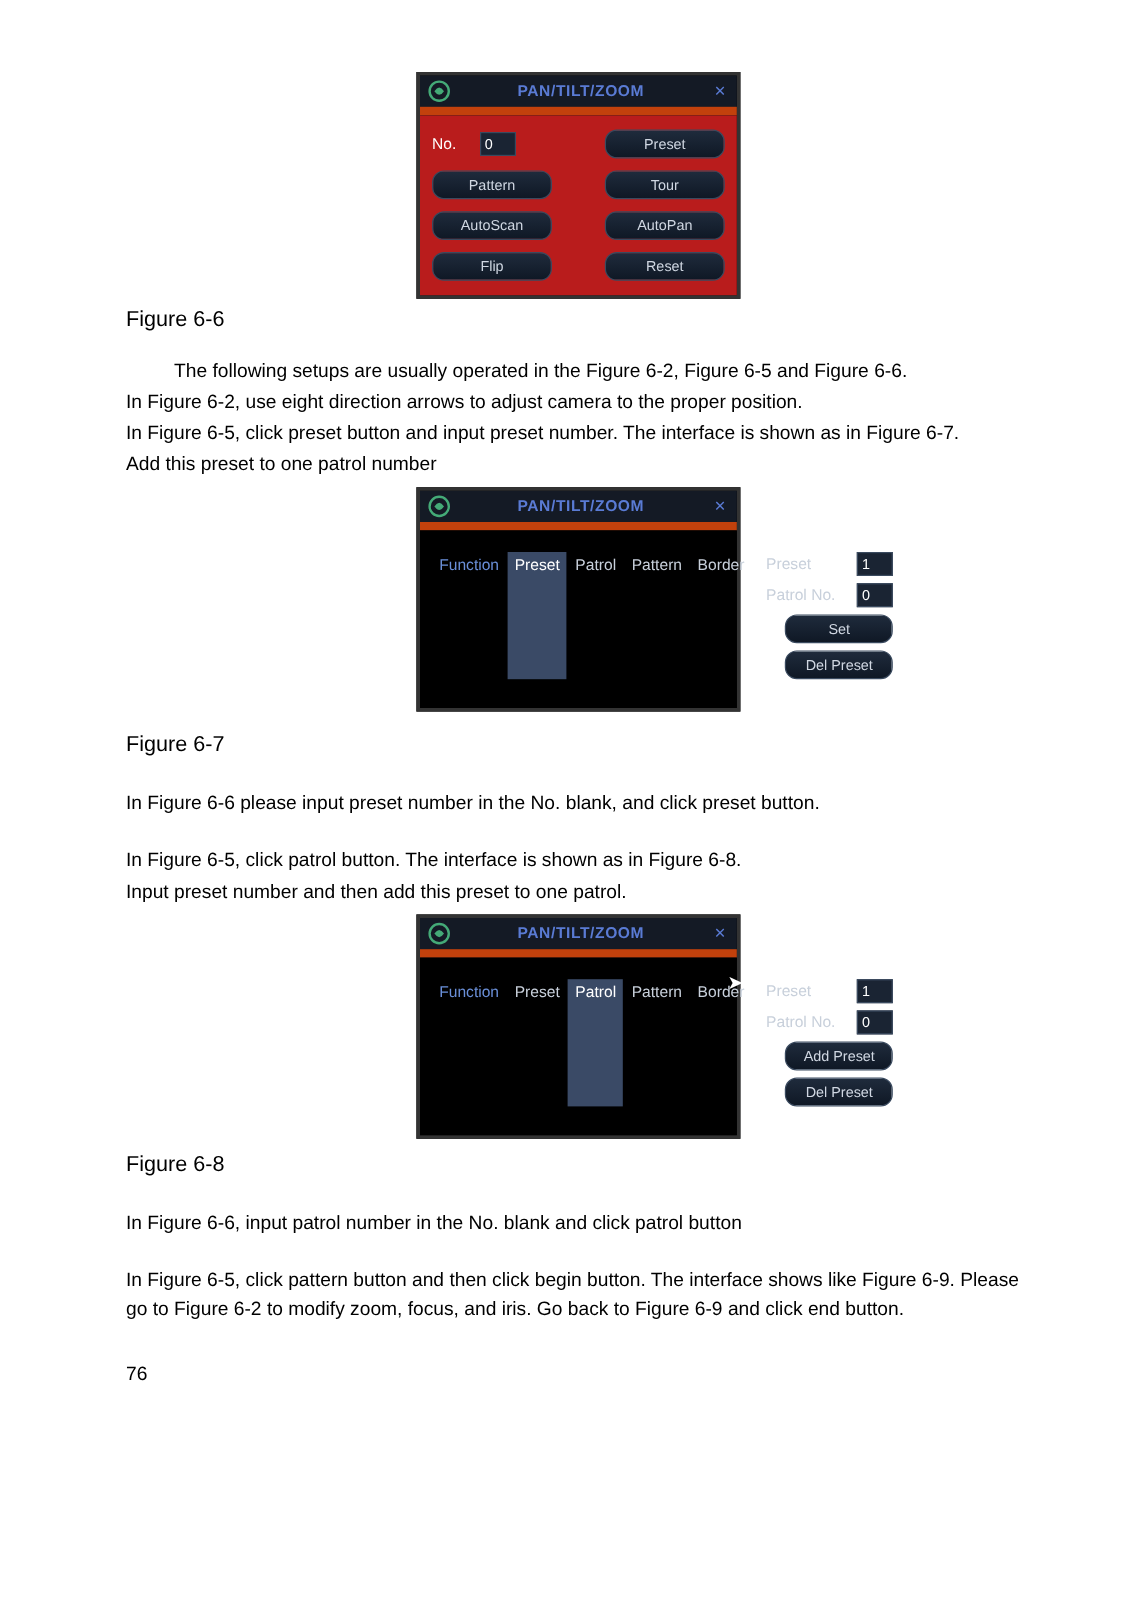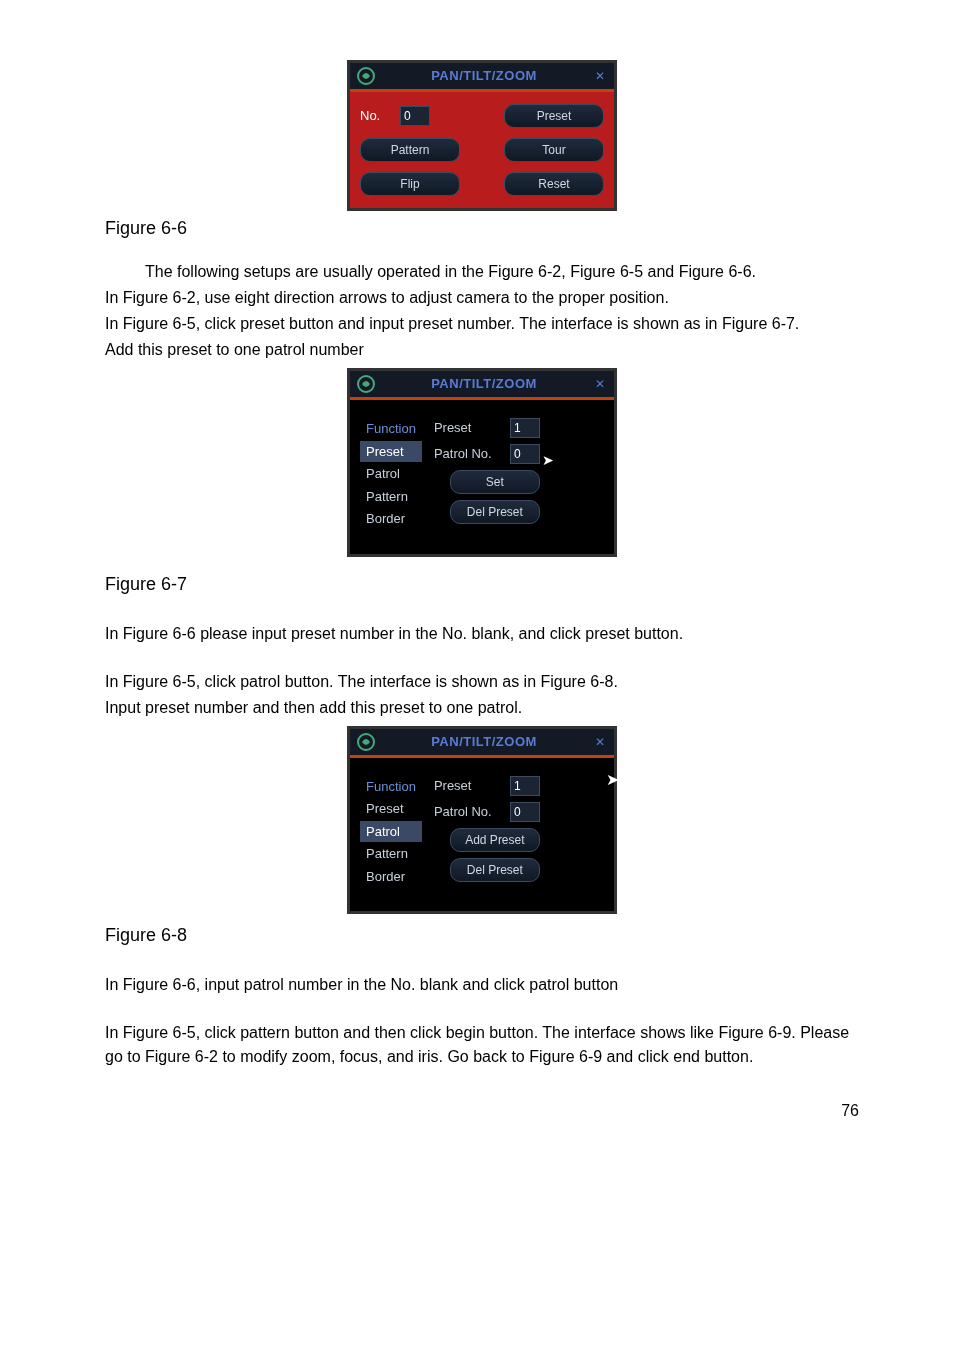--- a/index.html
+++ b/index.html
@@ -16,21 +16,21 @@
     background: #000;
     border: 3px solid #333;
     width: 270px;
     margin: 0 auto;
     position: relative;
   }
   .panel-header {
     display: flex;
     align-items: center;
     background: #141a25;
-    border-bottom: 3px solid #c2410c;
+    border-bottom: 7px solid #c2410c;
     padding: 3px 6px;
     position: relative;
   }
   .panel-title {
     flex: 1;
     text-align: center;
     color: #5a7bd4;
     font-size: 13px;
     font-weight: bold;
     letter-spacing: 0.5px;
@@ -91,21 +91,21 @@
   .btn.wide { min-width: 100px; }
   .panel-body.fn {
     display: flex;
     padding: 18px 10px 24px 10px;
     gap: 12px;
     background:#000;
     position: relative;
   }
   .fn-list {
     display: flex;
-    flex-direction: column;
+    flex-direction: row;
     gap: 1px;
   }
   .fn-item {
     color: #c8d0db;
     font-size: 13px;
     padding: 1px 6px;
   }
   .fn-item.hl { background: #3a4a66; color:#fff;}
   .fn-right {
     display: flex;
@@ -126,21 +126,20 @@
     font-size: 18px;
     margin: 4px 0 18px 0;
   }
   p.body-text {
     font-size: 16px;
     margin-bottom: 2px;
   }
   .indent { text-indent: 40px; }
   .section-gap { margin-top: 24px; }
   .page-num {
-    text-align: right;
     font-size: 16px;
     margin-top: 30px;
   }
   .cursor-arrow {
     position: absolute;
     width: 0; height: 0;
     font-size: 14px;
     color:#fff;
   }
 </style>
@@ -164,20 +163,25 @@
       <input class="num-input" value="0" style="">
       <span style="flex:1"></span>
       <div class="btn wide">Preset</div>
     </div>
     <div class="row">
       <div class="btn wide">Pattern</div>
       <span style="flex:1"></span>
       <div class="btn wide">Tour</div>
     </div>
     <div class="row">
+      <div class="btn wide">AutoScan</div>
+      <span style="flex:1"></span>
+      <div class="btn wide">AutoPan</div>
+    </div>
+    <div class="row">
       <div class="btn wide">Flip</div>
       <span style="flex:1"></span>
       <div class="btn wide">Reset</div>
     </div>
   </div>
 </div>
 <div class="caption">Figure 6-6</div>
 
 <p class="body-text indent">The following setups are usually operated in the Figure 6-2, Figure 6-5 and Figure 6-6.</p>
 <p class="body-text">In Figure 6-2, use eight direction arrows to adjust camera to the proper position.</p>

